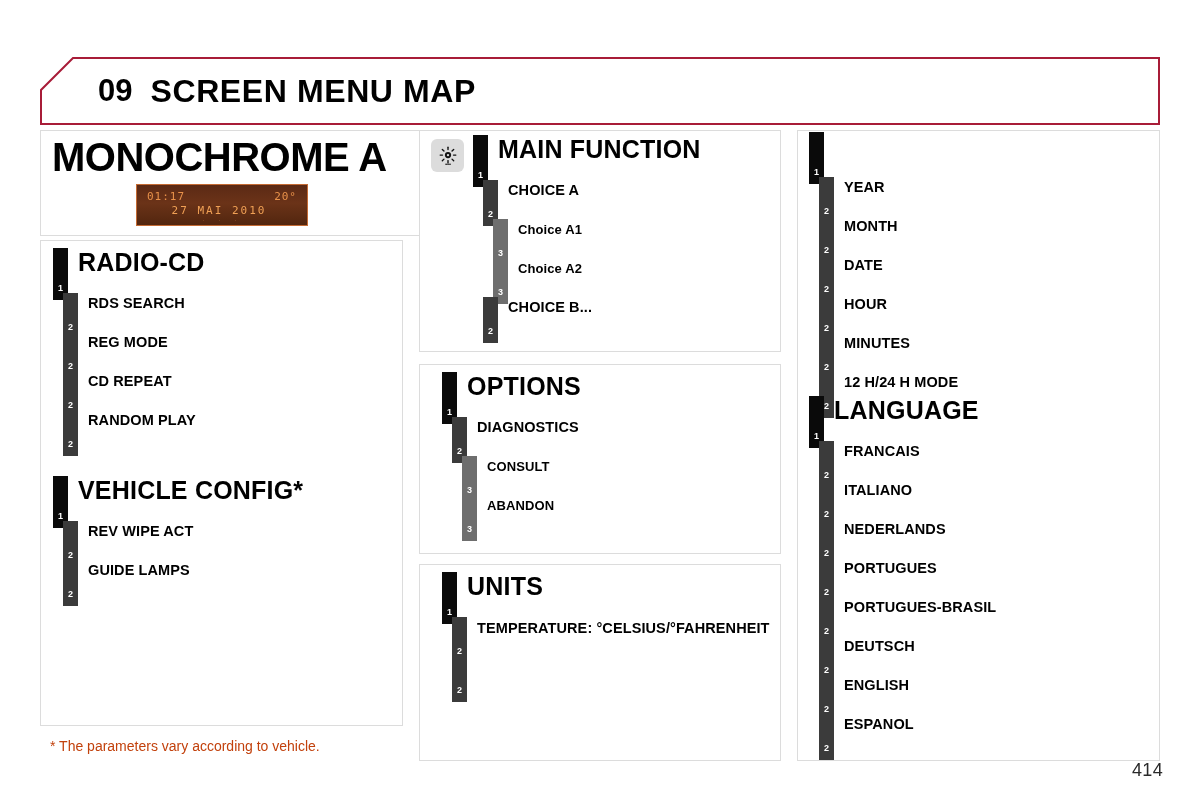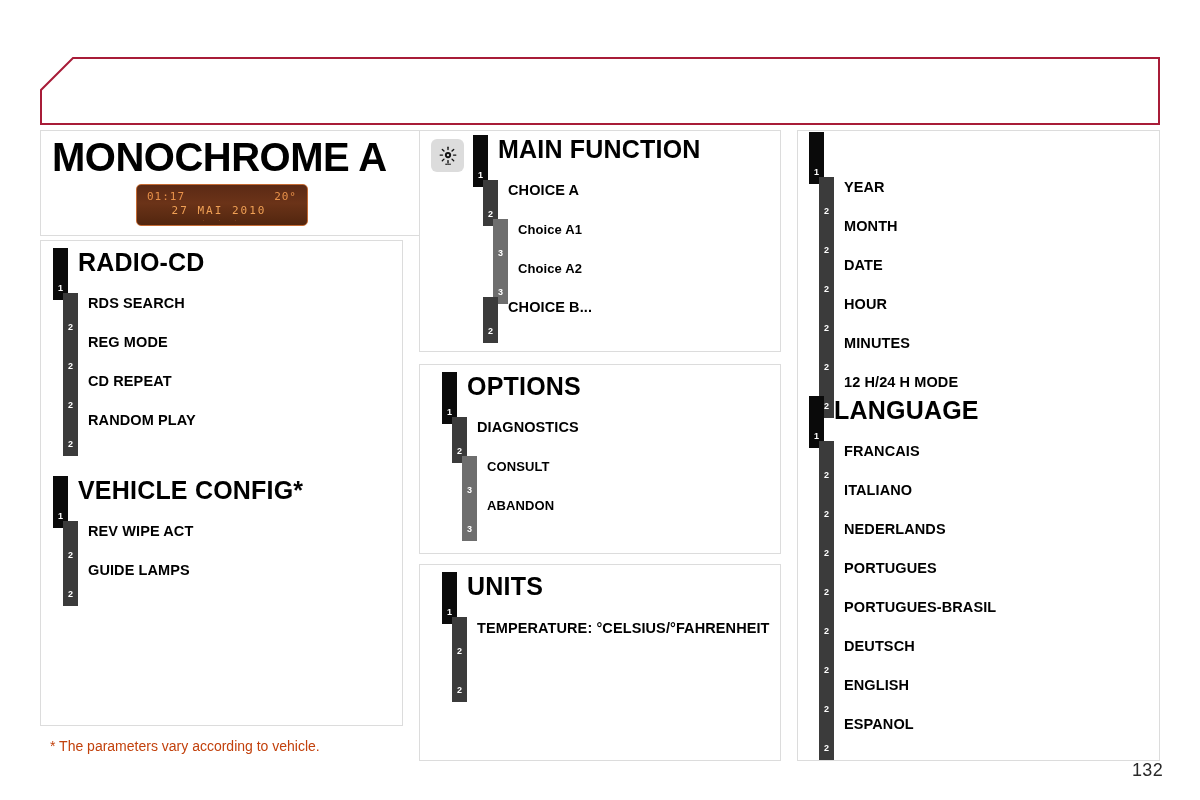--- a/index.html
+++ b/index.html
@@ -129,21 +129,21 @@
     letter-spacing: -0.5px;
     color: #000000;
     white-space: nowrap;
   }
   #lcd-display {
     position: absolute;
     left: 95px;
     top: 53px;
     width: 172px;
     height: 42px;
-    border-radius: 5px;
+    border-radius: 0;
     background: linear-gradient(180deg, #5b2a15 0%, #6b3318 45%, #52260f 100%);
     border: 1.5px solid #c46a33;
     box-sizing: border-box;
     overflow: hidden;
     font-family: "DejaVu Sans Mono", monospace;
   }
   #lcd-clock {
     position: absolute;
     left: 10px;
     top: 5px;
@@ -230,20 +230,24 @@
     letter-spacing: 0.3px;
   }
 </style>
 </head>
 <body>
 
 <div id="header-banner">
   <svg class="banner-shape" viewBox="0 0 1120 68" preserveAspectRatio="none">
     <polygon points="1,67 1,33 33,1 1119,1 1119,67" fill="#ffffff" stroke="#a81c38" stroke-width="2"></polygon>
   </svg>
+  <div id="header-title-wrap">
+    <div id="chapter-number">09</div>
+    <div id="page-title">SCREEN MENU MAP</div>
+  </div>
 </div>
 
 <div class="panel" id="panel-monochrome">
   <div id="monochrome-title">MONOCHROME A</div>
 
   <div id="lcd-display">
     <div id="lcd-clock">01:17</div>
     <div id="lcd-temp">20°</div>
     <div id="lcd-date">27 MAI 2010</div>
     <div id="lcd-indicators">· · ·</div>
@@ -514,13 +518,13 @@
     </div>
     <div class="menu-row lvl2 indent-1">
       <div class="lvl-bar">
         <span>2</span>
       </div>
       <div class="row-label">ESPANOL</div>
     </div>
   </div>
 </div>
 
-<div id="page-number">132</div>
+<div id="page-number">414</div>
 
 </body></html>

